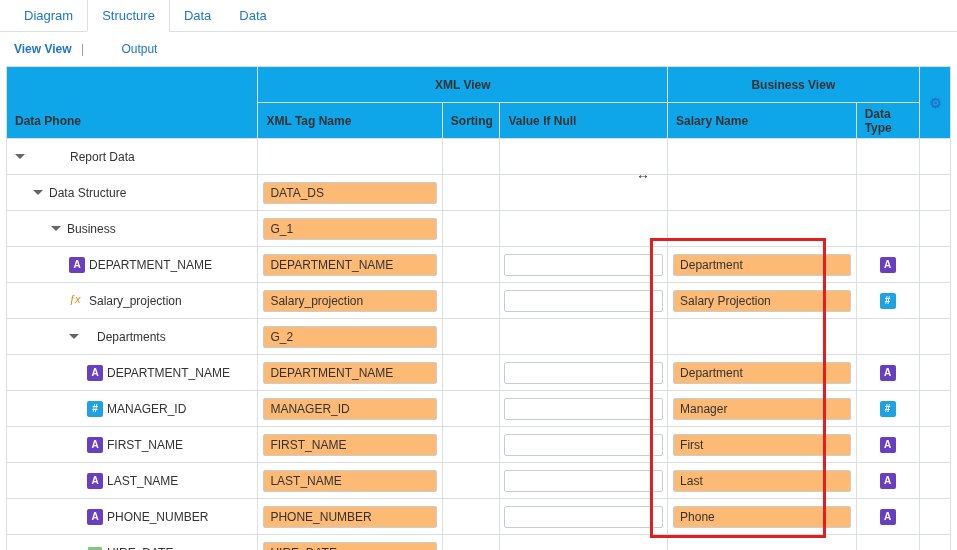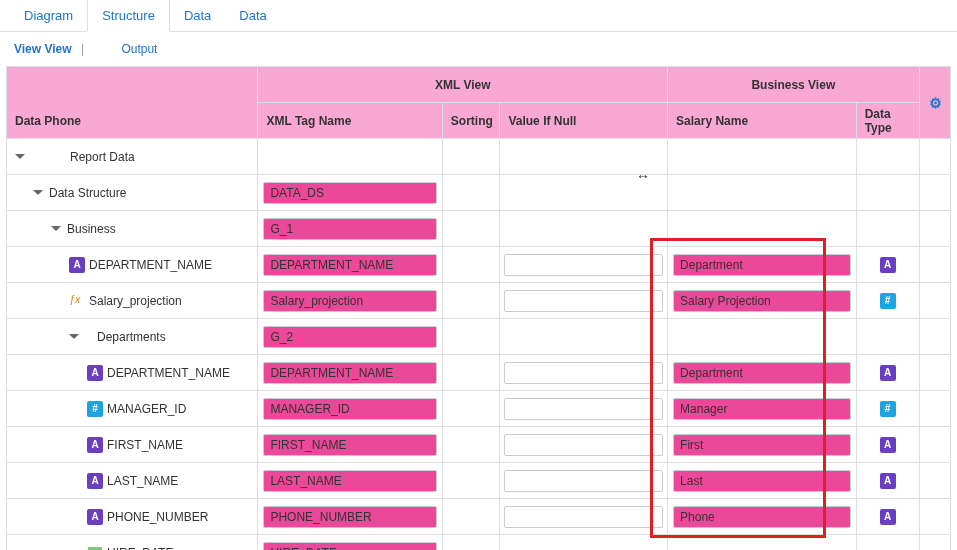--- a/index.html
+++ b/index.html
@@ -49,21 +49,21 @@
     table-layout: fixed;
   }
   th, td {
     border: 1px solid #d9dfe3;
     padding: 0;
     height: 36px;
     text-align: left;
     vertical-align: middle;
   }
   th {
-    background: #f9a8d4;
+    background: #0ea5e9;
     font-weight: bold;
     font-size: 12px;
     padding: 0 8px;
     color: #333;
   }
   .group-hdr { text-align: center; }
   .col-ds { width: 240px; }
   .col-xmltag { width: 176px; }
   .col-sort { width: 55px; }
   .col-null { width: 160px; }
@@ -134,21 +134,21 @@
   .cell-input {
     width: calc(100% - 10px);
     margin: 0 5px;
     height: 22px;
     border: 1px solid #c8cdd0;
     border-radius: 2px;
     padding: 0 6px;
     font-size: 12px;
     font-family: inherit;
     color: #333;
-    background: #ec4899;
+    background: #fdba74;
   }
   .cell-input-sm {
     width: calc(100% - 8px);
     margin: 0 4px;
     height: 22px;
     border: 1px solid #c8cdd0;
     border-radius: 2px;
     padding: 0 4px;
     font-size: 12px;
     font-family: inherit;

